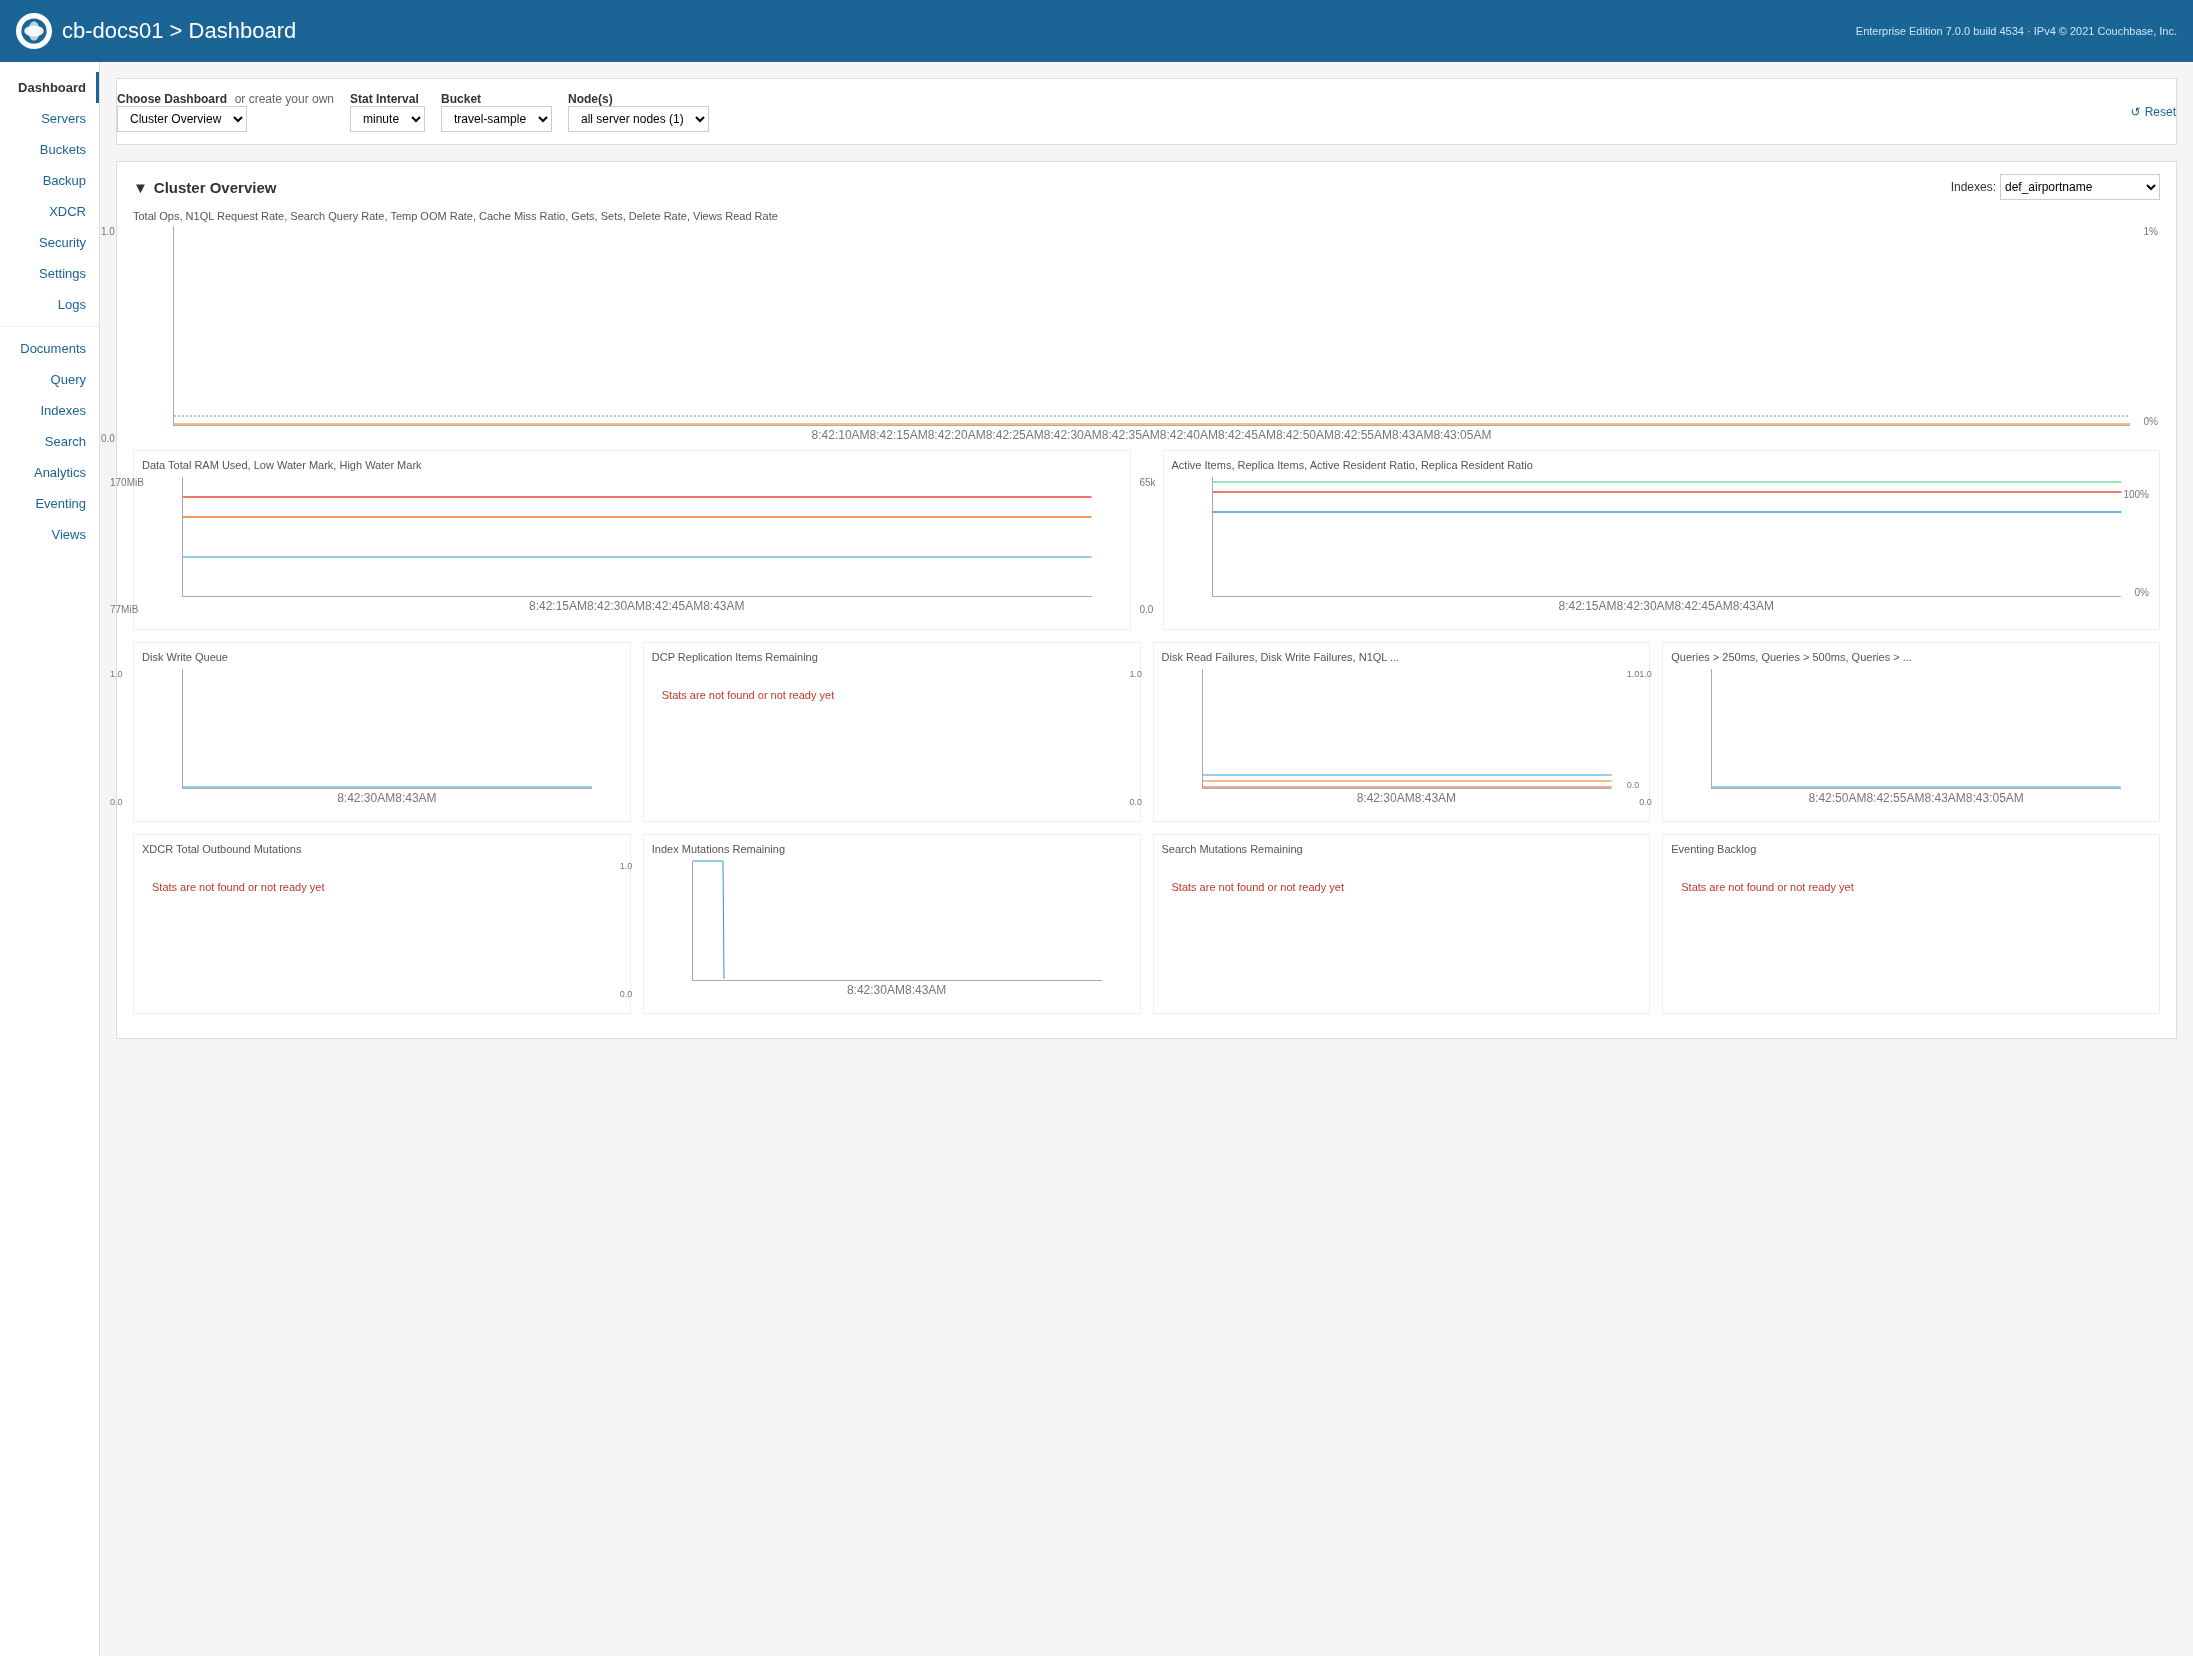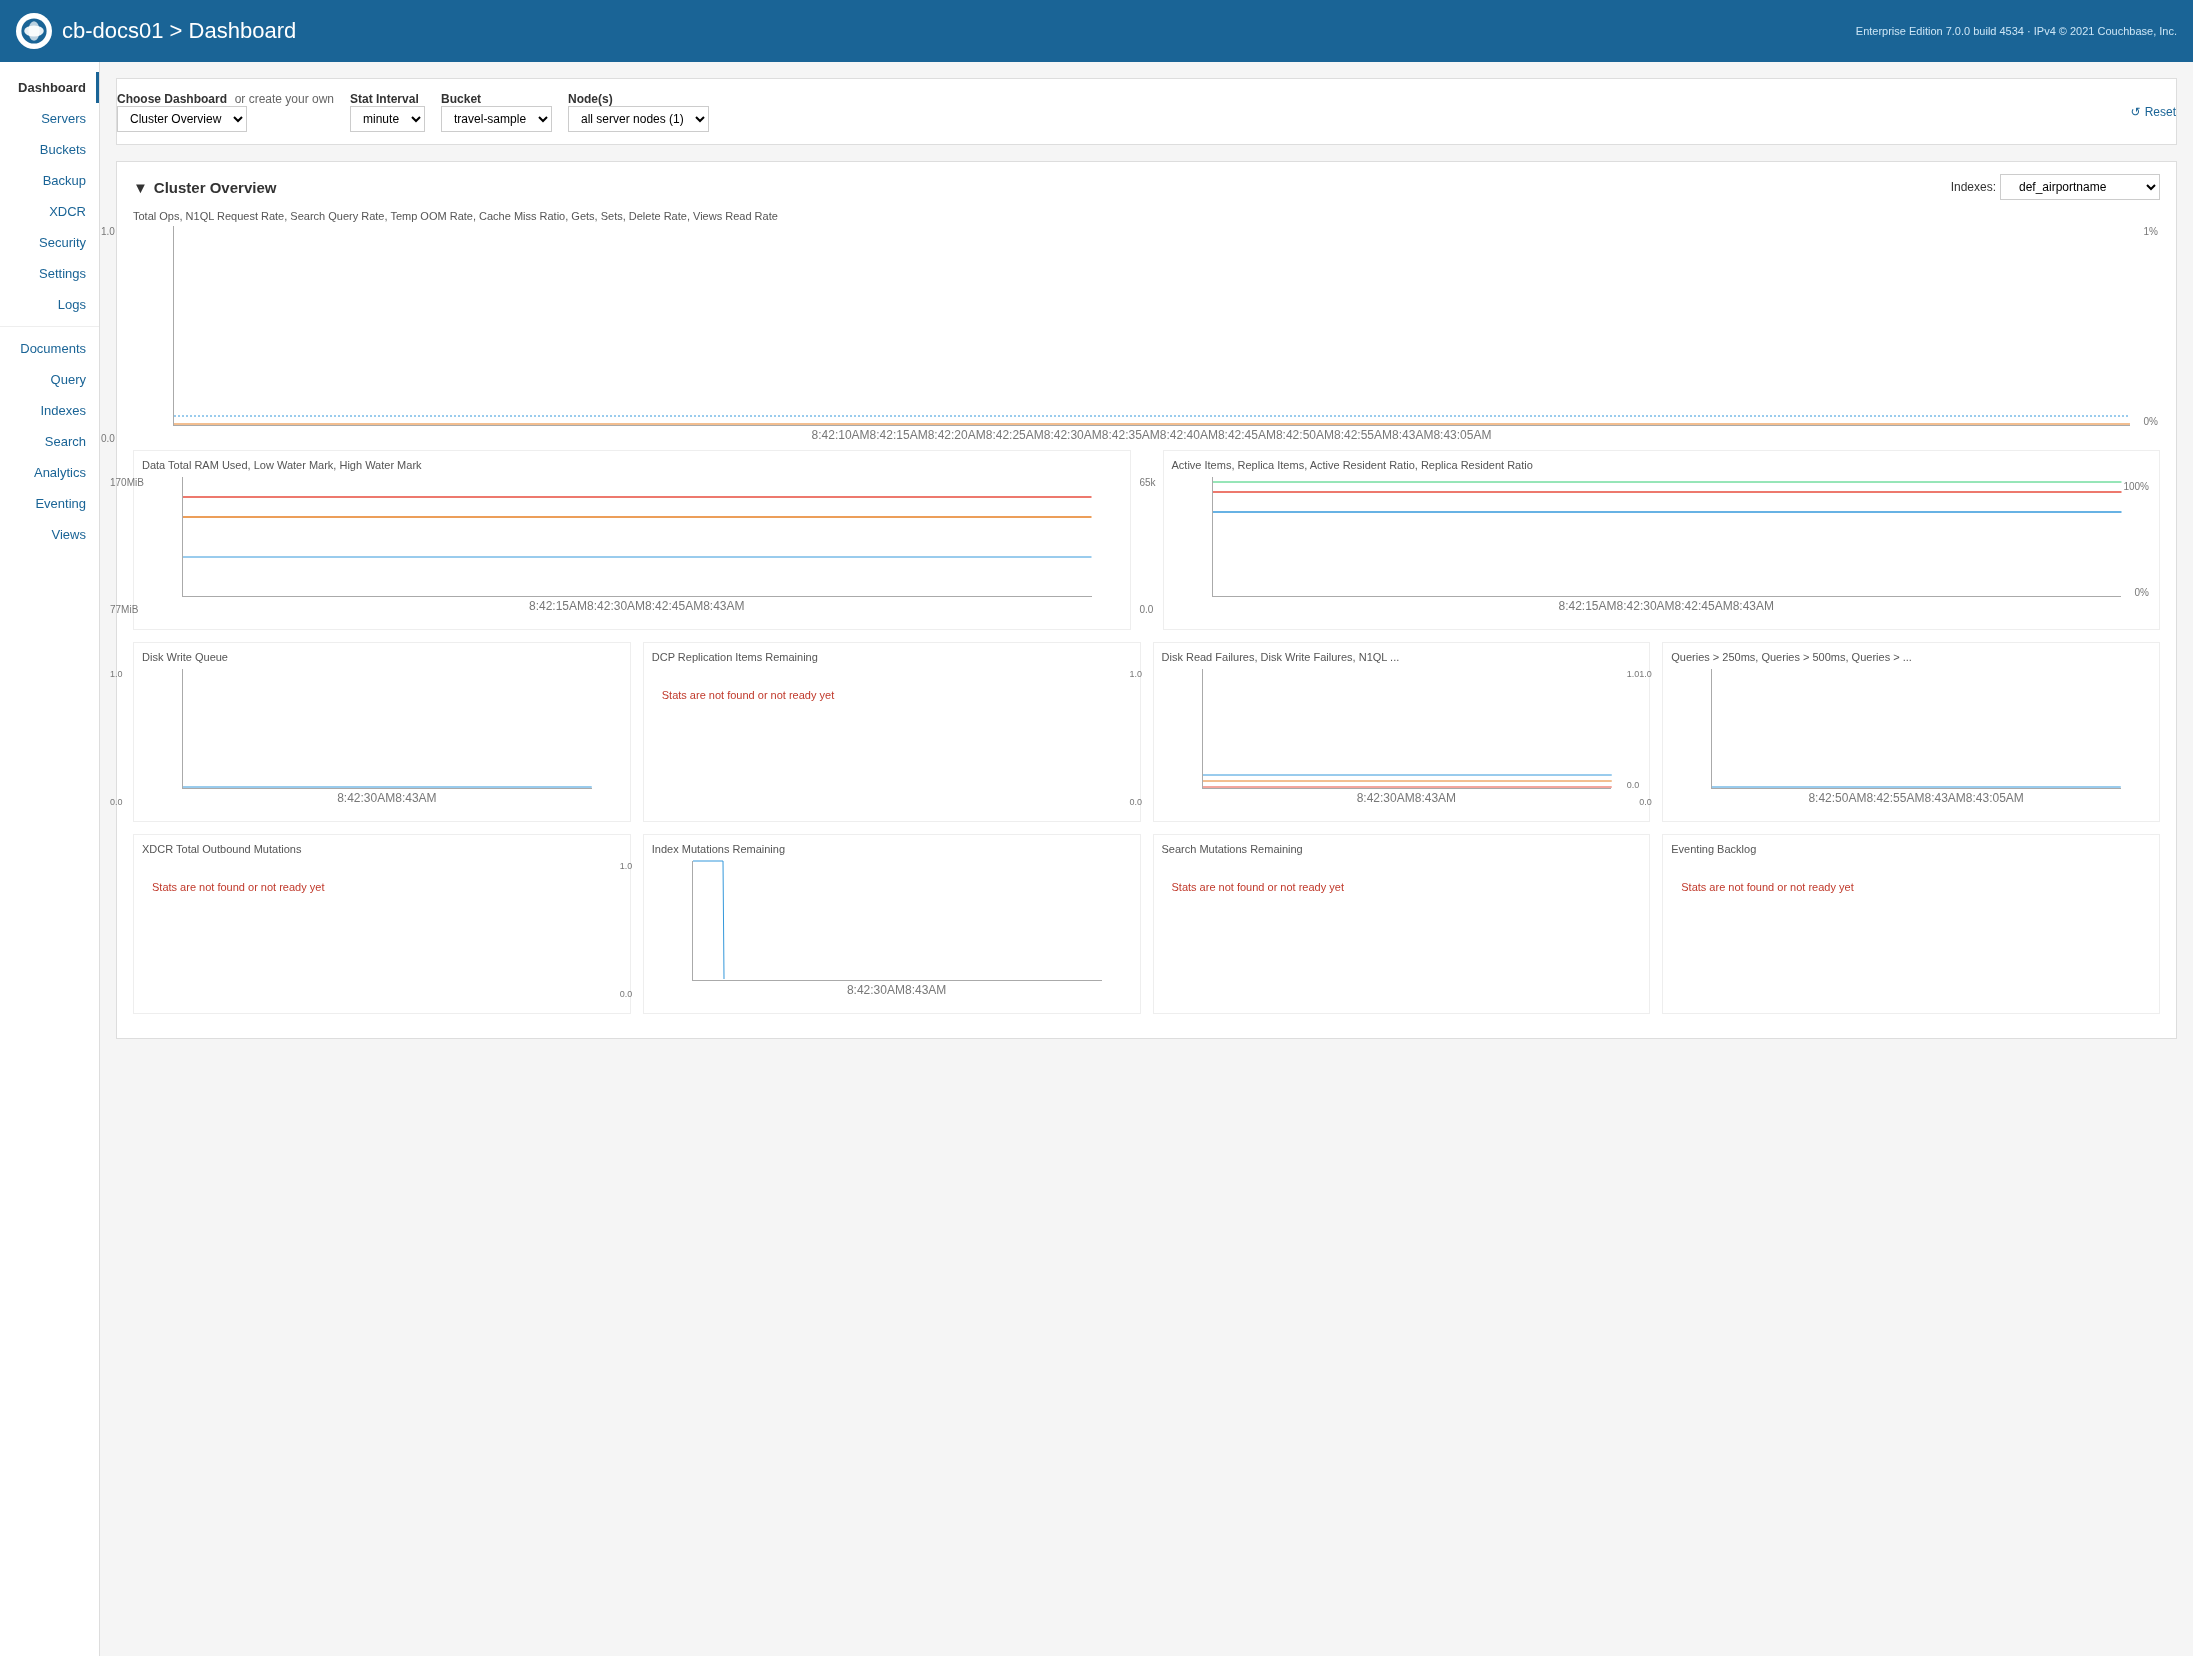--- a/index.html
+++ b/index.html
@@ -102,21 +102,21 @@
     .section-title {
       font-size: 15px;
       font-weight: bold;
       display: flex;
       align-items: center;
       gap: 6px;
     }
     .indexes-control { display: flex; align-items: center; gap: 4px; font-size: 12px; }
     .indexes-control select {
       border: 1px solid #ccc;
-      padding: 4px 14px;
+      padding: 4px 0;
       font-size: 12px;
       background: white;
       min-width: 160px;
     }
 
     
     .chart-container { margin-bottom: 4px; }
     .chart-title { font-size: 11px; color: #555; margin-bottom: 4px; }
     .chart-area {
       position: relative;
@@ -340,21 +340,21 @@
             <div class="chart-card-title">Active Items, Replica Items, Active Resident Ratio, Replica Resident Ratio</div>
             <div class="chart-wrapper">
               <span class="y-label y-label-top">65k</span>
               <span class="y-label y-label-bottom">0.0</span>
               <div class="chart-area-small">
                 <svg class="chart-svg">
                   <line x1="0" y1="15" x2="100%" y2="15" stroke="#e74c3c" stroke-width="1.5"></line>
                   <line x1="0" y1="35" x2="100%" y2="35" stroke="#3498db" stroke-width="1.5"></line>
                   <line x1="0" y1="5" x2="100%" y2="5" stroke="#2ecc71" stroke-width="1"></line>
                 </svg>
-                <span class="y-label-right" style="top:4px;">100%</span>
+                <span class="y-label-right" style="top:12px;">100%</span>
                 <span class="y-label-right" style="bottom:-2px;">0%</span>
               </div>
               <div class="x-labels">
                 <span>8:42:15AM</span>
                 <span>8:42:30AM</span>
                 <span>8:42:45AM</span>
                 <span>8:43AM</span>
               </div>
             </div>
           </div>

